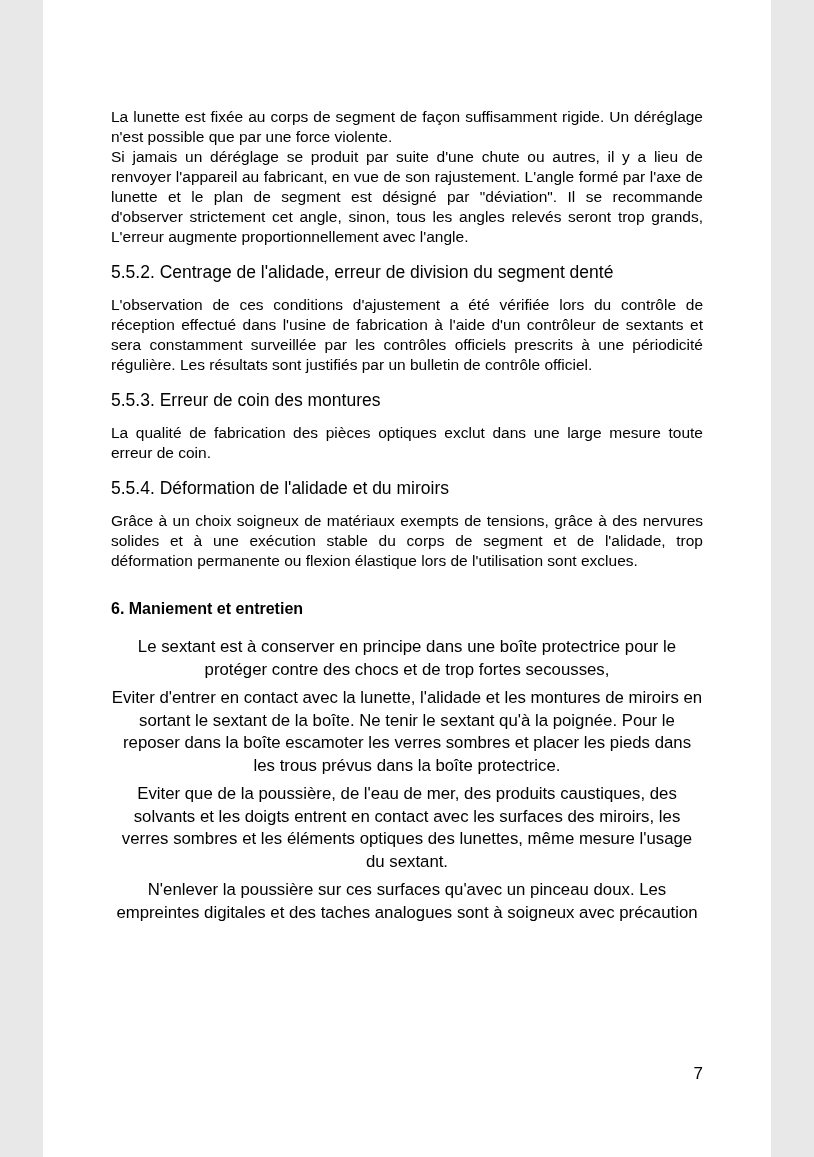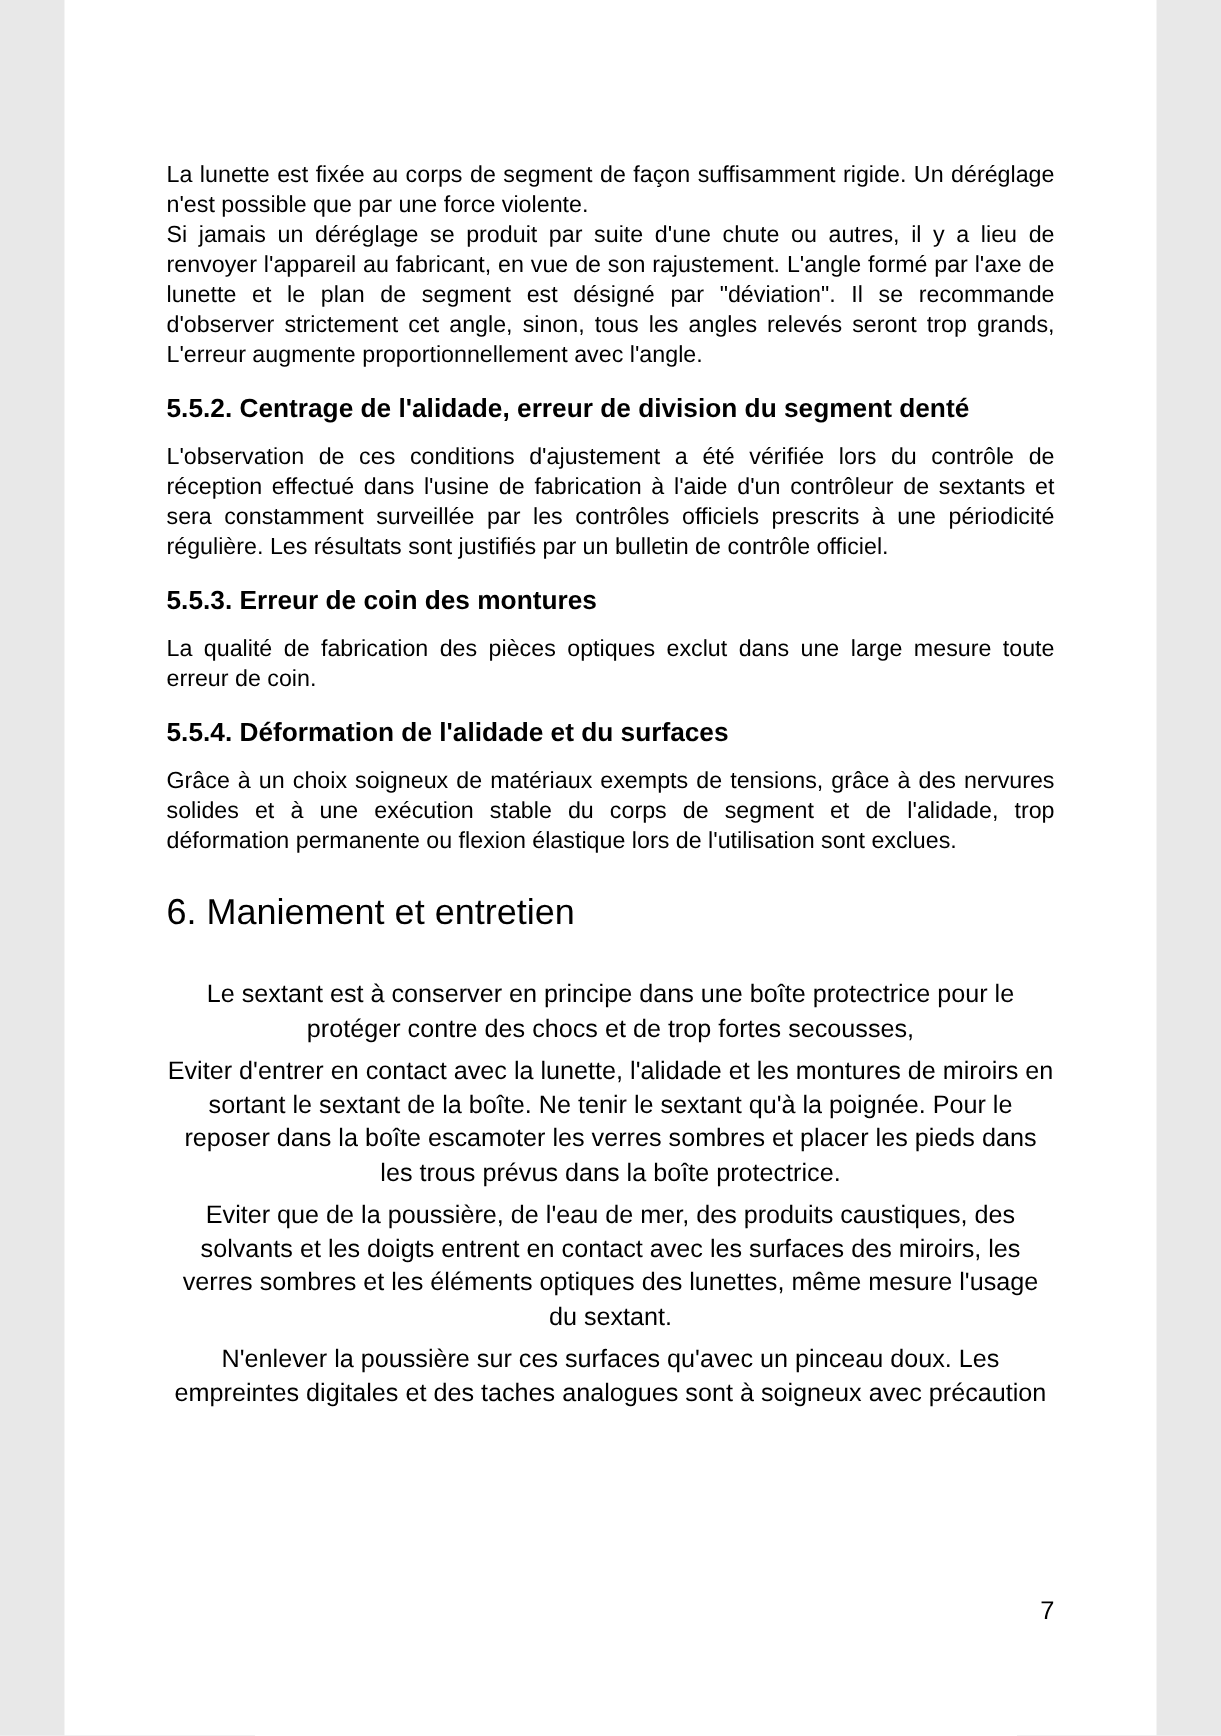--- a/index.html
+++ b/index.html
@@ -23,29 +23,29 @@
   p.t1 {
     font-size: 15.5px;
     line-height: 20px;
     margin: 0;
     text-align: justify;
   }
   
   h2.h-sub {
     font-size: 17.5px;
     line-height: 22px;
-    font-weight: bold;
+    font-weight: normal;
     margin: 14px 0 12px 0;
   }
   
   h2.h-main {
-    font-size: 24px;
+    font-size: 16px;
     line-height: 22px;
-    font-weight: normal;
-    margin: 27px 0 32px 0;
+    font-weight: bold;
+    margin: 27px 0 16px 0;
   }
   
   p.t2 {
     font-size: 16.8px;
     line-height: 22.5px;
     margin: 6px 0 0 0;
     max-width: 660px;
     text-align: center;
   }
   h2.h-main + p.t2 {
@@ -67,21 +67,21 @@
 
   <p class="t1">La lunette est fixée au corps de segment de façon suffisamment rigide. Un déréglage n'est possible que par une force violente.</p>
   <p class="t1">Si jamais un déréglage se produit par suite d'une chute ou autres, il y a lieu de renvoyer l'appareil au fabricant, en vue de son rajustement. L'angle formé par l'axe de lunette et le plan de segment est désigné par "déviation". Il se recommande d'observer strictement cet angle, sinon, tous les angles relevés seront trop grands, L'erreur augmente proportionnellement avec l'angle.</p>
 
   <h2 class="h-sub">5.5.2. Centrage de l'alidade, erreur de division du segment denté</h2>
   <p class="t1">L'observation de ces conditions d'ajustement a été vérifiée lors du contrôle de réception effectué dans l'usine de fabrication à l'aide d'un contrôleur de sextants et sera constamment surveillée par les contrôles officiels prescrits à une périodicité régulière. Les résultats sont justifiés par un bulletin de contrôle officiel.</p>
 
   <h2 class="h-sub">5.5.3. Erreur de coin des montures</h2>
   <p class="t1">La qualité de fabrication des pièces optiques exclut dans une large mesure toute erreur de coin.</p>
 
-  <h2 class="h-sub">5.5.4. Déformation de l'alidade et du surfaces</h2>
+  <h2 class="h-sub">5.5.4. Déformation de l'alidade et du miroirs</h2>
   <p class="t1">Grâce à un choix soigneux de matériaux exempts de tensions, grâce à des nervures solides et à une exécution stable du corps de segment et de l'alidade, trop déformation permanente ou flexion élastique lors de l'utilisation sont exclues.</p>
 
   <h2 class="h-main">6. Maniement et entretien</h2>
   <p class="t2">Le sextant est à conserver en principe dans une boîte protectrice pour le protéger contre des chocs et de trop fortes secousses,</p>
   <p class="t2">Eviter d'entrer en contact avec la lunette, l'alidade et les montures de miroirs en sortant le sextant de la boîte. Ne tenir le sextant qu'à la poignée. Pour le reposer dans la boîte escamoter les verres sombres et placer les pieds dans les trous prévus dans la boîte protectrice.</p>
   <p class="t2">Eviter que de la poussière, de l'eau de mer, des produits caustiques, des solvants et les doigts entrent en contact avec les surfaces des miroirs, les verres sombres et les éléments optiques des lunettes, même mesure l'usage du sextant.</p>
   <p class="t2">N'enlever la poussière sur ces surfaces qu'avec un pinceau doux. Les empreintes digitales et des taches analogues sont à soigneux avec précaution</p>
 
   <div class="pagenum">7</div>
 

